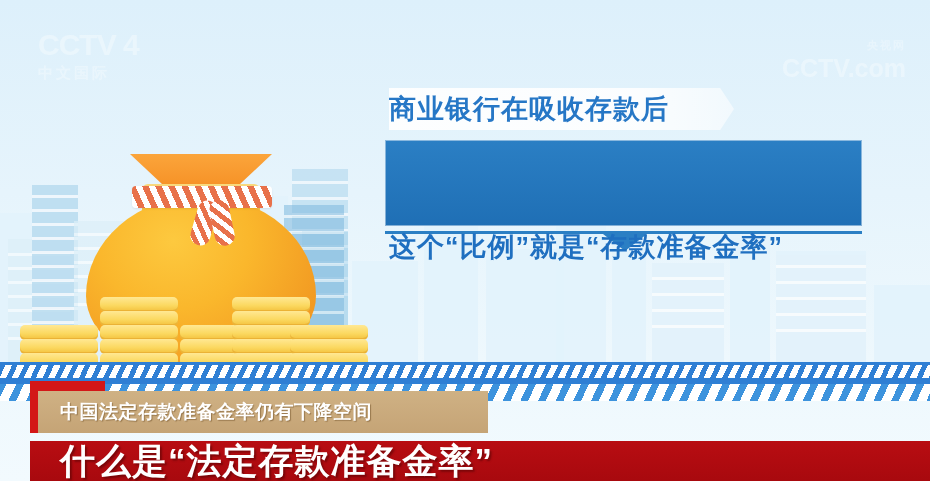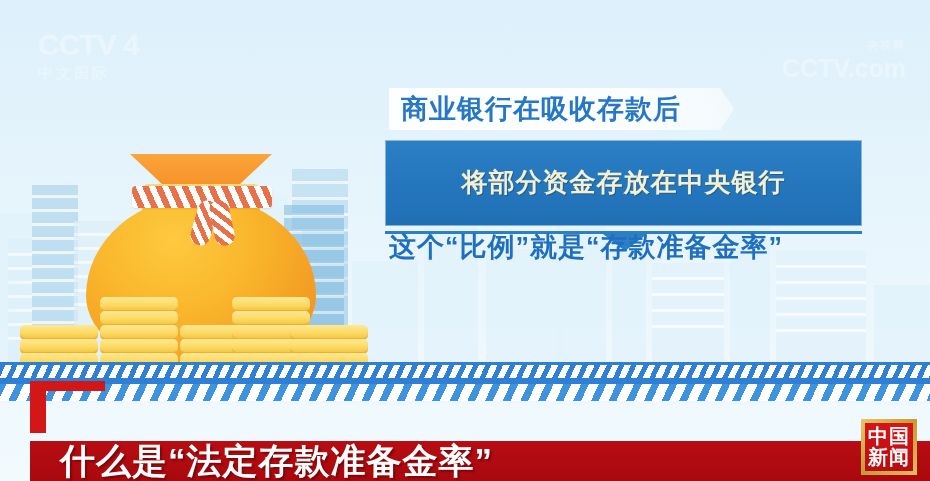--- a/index.html
+++ b/index.html
@@ -72,21 +72,21 @@
 
   
   .line1{
     position:absolute;left:389px;top:88px;height:42px;width:345px;
     background:linear-gradient(90deg,rgba(255,255,255,.92) 0%,rgba(255,255,255,.88) 72%,rgba(255,255,255,.55) 100%);
     clip-path:polygon(0 0, 96% 0, 100% 50%, 96% 100%, 0 100%);
     display:flex;align-items:center;
   }
   .line1 span{
     font-size:27px;font-weight:700;color:#2677c6;letter-spacing:1px;
-    padding-left:12px;white-space:nowrap;
+    white-space:nowrap;
   }
 
   .box{
     position:absolute;left:385px;top:140px;width:477px;height:86px;
     background:linear-gradient(180deg,#2b7fc4 0%,#1f6fb5 100%);
     box-shadow:0 0 0 1px rgba(255,255,255,.45) inset;
     display:flex;flex-direction:column;align-items:center;justify-content:center;
   }
   .box div{
     font-size:26px;font-weight:700;color:#f7f0cf;letter-spacing:1px;
@@ -290,21 +290,20 @@
     </div>
 
     <div class="ground"></div>
   </div>
 
   <div class="line1">
     <span>商业银行在吸收存款后</span>
   </div>
 
   <div class="box">
-    <div>将部分资金存放在中央银行</div>
   </div>
   <div class="rule"></div>
   <div class="arrow"></div>
 
   <div class="line3">
     <span>这个“比例”就是“存款准备金率”</span>
   </div>
 
   <div class="wm wm-left">
     <div class="big">CCTV 4</div>
@@ -314,26 +313,23 @@
     <div class="sub">央视网</div>
     <div class="big">CCTV.com</div>
   </div>
 
   <div class="lower">
     <div class="stripes"></div>
     <div class="stripes-top-line"></div>
     <div class="redtab2"></div>
     <div class="redtab"></div>
 
+    <div class="subbar">
+      <span>中国法定存款准备金率仍有下降空间</span>
+    </div>
 
     <div class="headbar">
       <span>什么是“法定存款准备金率”</span>
     </div>
 
-    <div class="logobox">
-      <div class="inner">
-        <div>中国</div>
-        <div>新闻</div>
-      </div>
-    </div>
   </div>
 
 </div>
 
 </body></html>

